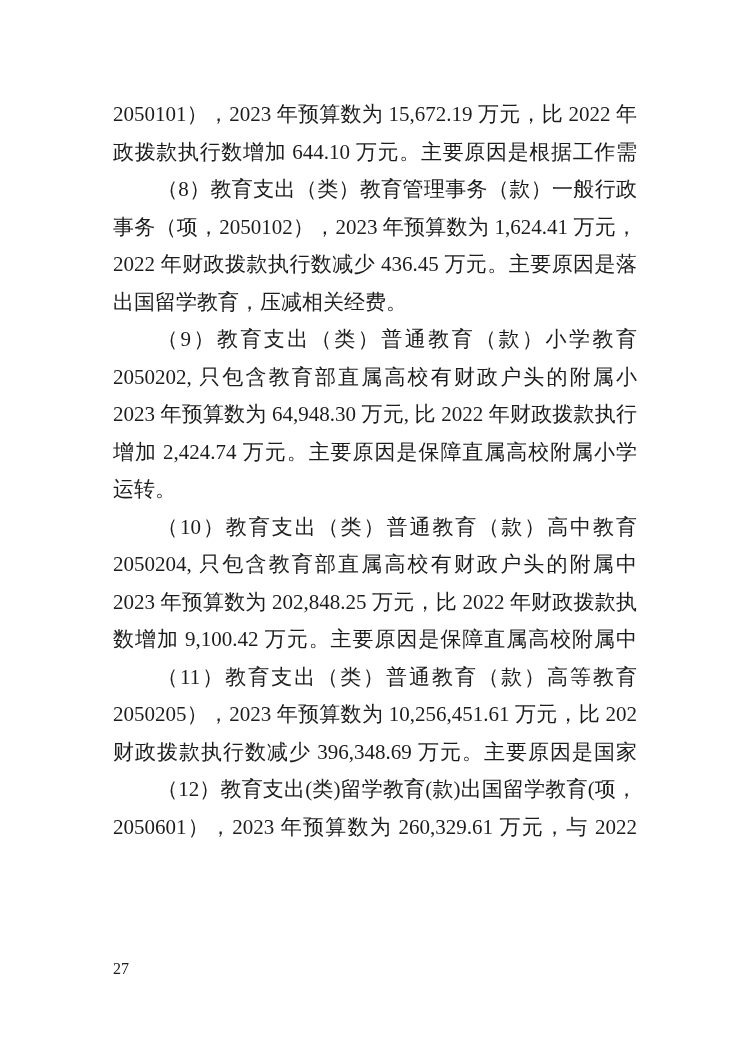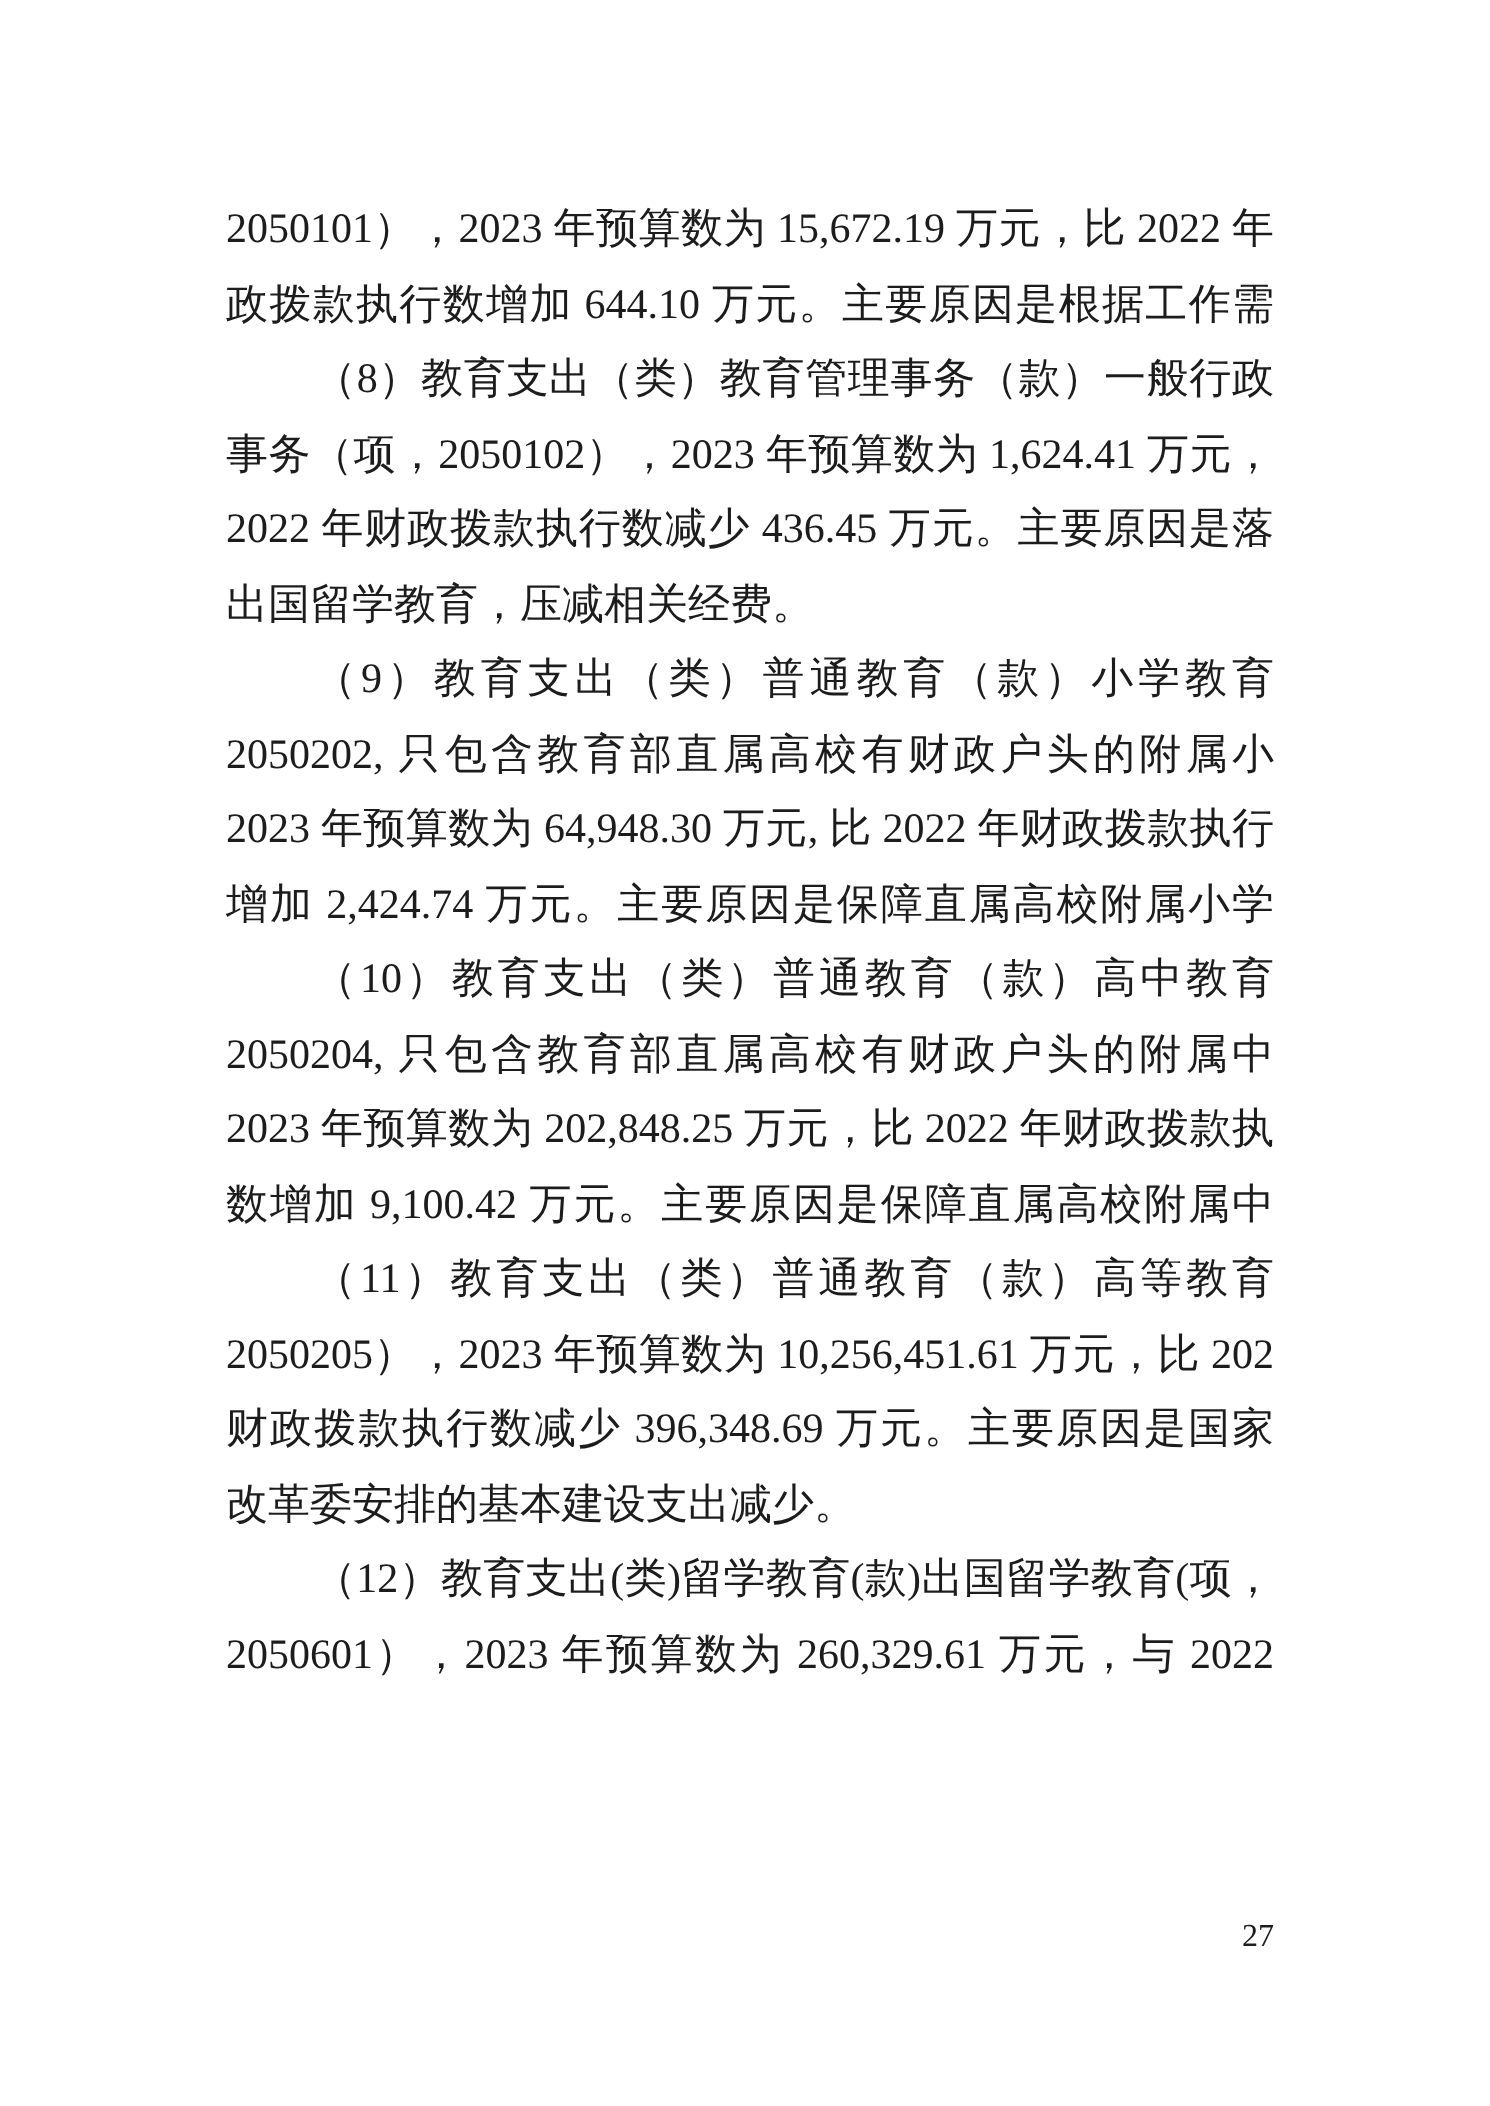--- a/index.html
+++ b/index.html
@@ -45,21 +45,21 @@
     padding-left: 44px;
   }
   .line.no-stretch {
     text-align-last: left;
   }
   .page-number {
     position: absolute;
     top: 958px;
     left: 113px;
     width: 524px;
-    text-align: right;
+    text-align: left;
     font-size: 16px;
     line-height: 22px;
   }
 </style>
 </head>
 <body>
 
 <div class="page">
   <div class="text-block">
       <div class="paragraph">
@@ -70,32 +70,32 @@
         <div class="line indent">（8）教育支出（类）教育管理事务（款）一般行政管理</div>
         <div class="line">事务（项，2050102），2023 年预算数为 1,624.41 万元，比</div>
         <div class="line">2022 年财政拨款执行数减少 436.45 万元。主要原因是落实</div>
         <div class="line no-stretch">出国留学教育，压减相关经费。</div>
       </div>
       <div class="paragraph">
         <div class="line indent">（9）教育支出（类）普通教育（款）小学教育（项，</div>
         <div class="line">2050202, 只包含教育部直属高校有财政户头的附属小学），</div>
         <div class="line">2023 年预算数为 64,948.30 万元, 比 2022 年财政拨款执行数</div>
         <div class="line">增加 2,424.74 万元。主要原因是保障直属高校附属小学正常</div>
+        <div class="line no-stretch">运转。</div>
       </div>
       <div class="paragraph">
         <div class="line indent">（10）教育支出（类）普通教育（款）高中教育（项，</div>
         <div class="line">2050204, 只包含教育部直属高校有财政户头的附属中学），</div>
         <div class="line">2023 年预算数为 202,848.25 万元，比 2022 年财政拨款执行</div>
         <div class="line">数增加 9,100.42 万元。主要原因是保障直属高校附属中学正</div>
       </div>
       <div class="paragraph">
         <div class="line indent">（11）教育支出（类）普通教育（款）高等教育（项，</div>
         <div class="line">2050205），2023 年预算数为 10,256,451.61 万元，比 2022 年</div>
         <div class="line">财政拨款执行数减少 396,348.69 万元。主要原因是国家发展</div>
-        <div class="line no-stretch">改革委安排的基本建设支出减少。</div>
       </div>
       <div class="paragraph">
         <div class="line indent">（12）教育支出(类)留学教育(款)出国留学教育(项，</div>
         <div class="line">2050601），2023 年预算数为 260,329.61 万元，与 2022 年持</div>
       </div>
     </div>
   <div class="page-number">27</div>
 </div>
 
 </body></html>

